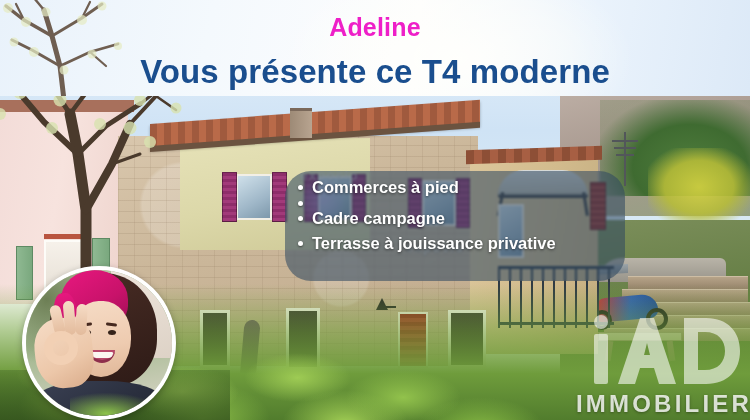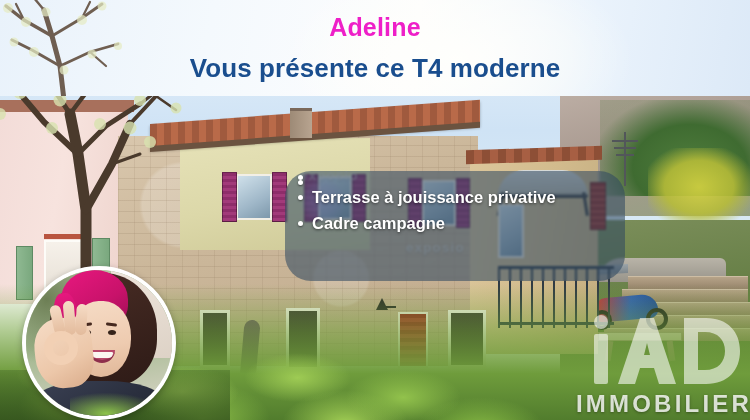--- a/index.html
+++ b/index.html
@@ -323,21 +323,21 @@
     font-size:25px;
     font-weight:700;
     color:#ee1fc8;
     letter-spacing:.2px;
   }
   .h-sub {
     position:absolute;
     left:0; top:53px;
     width:750px;
     text-align:center;
-    font-size:26px;
+    font-size:33px;
     font-weight:700;
     color:#1a4e8e;
     letter-spacing:.1px;
   }
 
   
   .agent {
     position:absolute;
     left:22px; top:266px;
     width:154px; height:154px;
@@ -620,31 +620,32 @@
   <div class="h-name">Adeline</div>
   <div class="h-sub">Vous présente ce T4 moderne</div>
 
   <div class="exposio exposio-1">exposio</div>
   <div class="exposio exposio-2">exposio</div>
 
   <div class="bullets-panel"></div>
   <ul class="bullets-list">
     <li>
       <span class="dot"></span>
+      <span>Commerces  à pied</span>
     </li>
     <li>
       <span class="dot"></span>
     </li>
     <li>
       <span class="dot"></span>
-      <span>Terrasse à jouissance privative</span>
+      <span>Cadre campagne</span>
     </li>
     <li>
       <span class="dot"></span>
-      <span>Cadre campagne</span>
+      <span>Terrasse à jouissance privative</span>
     </li>
   </ul>
 
   <div class="agent">
     <div class="ag-bg"></div>
     <div class="ag-bg-blur"></div>
     <div class="ag-bg-wall"></div>
     <div class="ag-hair"></div>
     <div class="ag-hair-pink"></div>
     <div class="ag-hair-pink2"></div>

